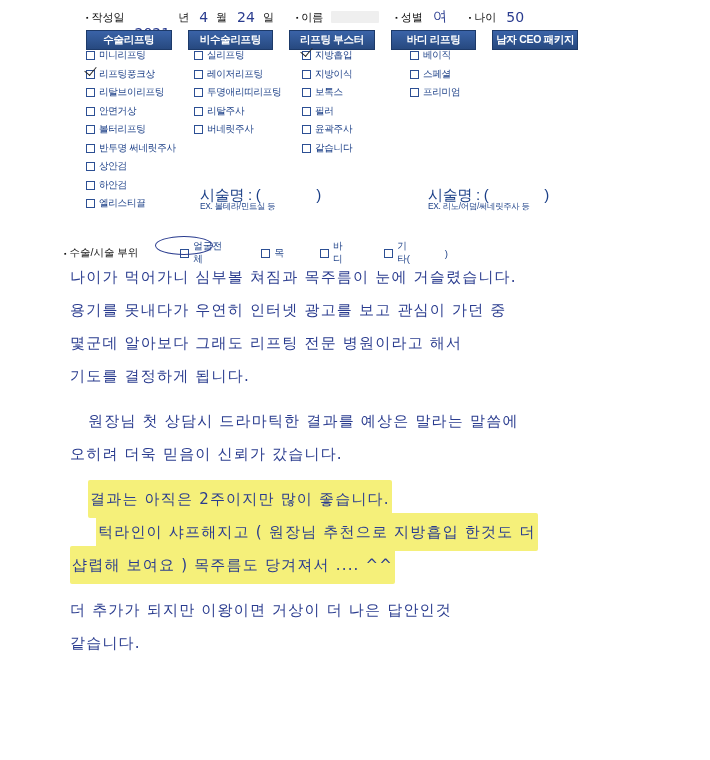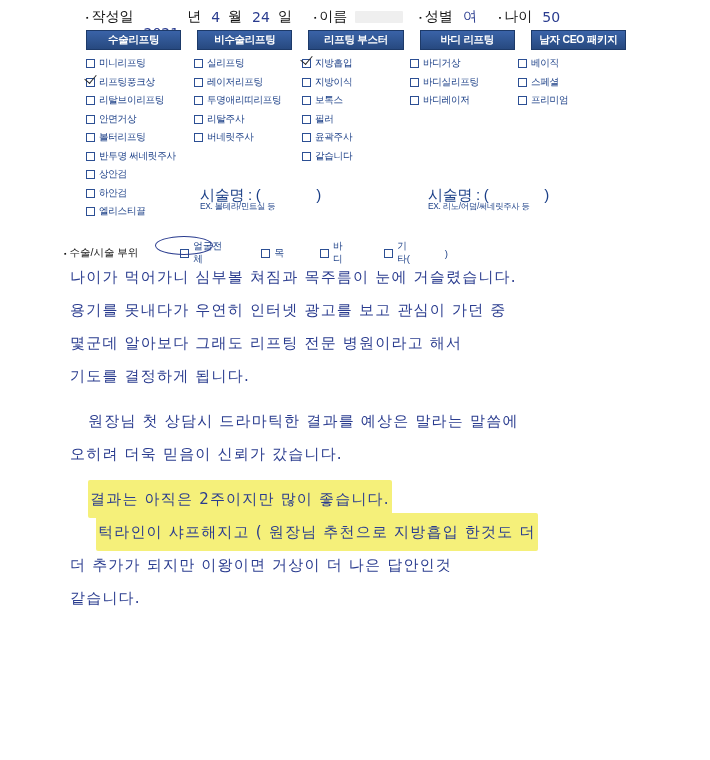--- a/index.html
+++ b/index.html
@@ -22,21 +22,21 @@
     position: absolute;
     top: 6px;
     left: 86px;
     width: 600px;
     height: 22px;
     display: flex;
     align-items: center;
     font-size: 11px;
   }
   .meta-label {
-    font-size: 14px;
+    font-size: 11px;
     color: #111;
     white-space: nowrap;
   }
   .meta-bullet {
     font-size: 7px;
     margin-right: 3px;
     vertical-align: middle;
     color: #111;
   }
   .hand {
@@ -50,21 +50,21 @@
     background: #efefef;
     border-radius: 1px;
     height: 12px;
   }
 
   
   .cat-bar {
     position: absolute;
     top: 30px;
     left: 86px;
-    width: 540px;
+    width: 492px;
     display: flex;
     gap: 16px;
     text-align: center;
   }
   .cat {
     width: 104px;
     height: 18px;
     background: #2f5597;
     background: linear-gradient(#3a63a8, #27497f);
     border: 1px solid #1d3a69;
@@ -73,21 +73,21 @@
     font-weight: bold;
     display: flex;
     align-items: center;
     justify-content: center;
     letter-spacing: -0.3px;
   }
 
   
   .cols {
     position: absolute;
-    top: 56px;
+    top: 48px;
     left: 86px;
     width: 545px;
     display: flex;
     gap: 4px;
   }
   .col {
     width: 104px;
   }
   .opt {
     display: flex;
@@ -326,34 +326,20 @@
     <div class="opt">
         <span class="box"></span>
         <span class="opt-label">윤곽주사</span>
       </div>
     <div class="opt">
         <span class="box"></span>
         <span class="opt-label">같습니다</span>
       </div>
   </div>
 
-  <div class="col">
-    <div class="opt">
-        <span class="box"></span>
-        <span class="opt-label">바디거상</span>
-      </div>
-    <div class="opt">
-        <span class="box"></span>
-        <span class="opt-label">바디실리프팅</span>
-      </div>
-    <div class="opt">
-        <span class="box"></span>
-        <span class="opt-label">바디레이저</span>
-      </div>
-  </div>
 
   <div class="col">
     <div class="opt">
         <span class="box"></span>
         <span class="opt-label">베이직</span>
       </div>
     <div class="opt">
         <span class="box"></span>
         <span class="opt-label">스페셜</span>
       </div>
@@ -410,16 +396,17 @@
   <div class="line"><span>나이가  먹어가니   심부볼  쳐짐과    목주름이    눈에  거슬렸습니다.</span></div>
   <div class="line"><span>용기를  못내다가    우연히   인터넷 광고를   보고   관심이  가던 중</span></div>
   <div class="line"><span>몇군데   알아보다    그래도    리프팅 전문  병원이라고    해서</span></div>
   <div class="line gap"><span>기도를   결정하게 됩니다.</span></div>
 
   <div class="line indent1"><span>원장님  첫 상담시   드라마틱한   결과를  예상은  말라는   말씀에</span></div>
   <div class="line gap"><span>오히려  더욱  믿음이 신뢰가  갔습니다.</span></div>
 
   <div class="line indent1"><span class="hl">결과는  아직은  2주이지만    많이 좋습니다.</span></div>
   <div class="line indent2"><span class="hl">턱라인이   샤프해지고  ( 원장님 추천으로   지방흡입 한것도  더</span></div>
+  <div class="line gap"><span class="hl">샵렵해 보여요 )   목주름도   당겨져서  ....  ^^</span></div>
 
   <div class="line"><span>더  추가가   되지만     이왕이면   거상이  더  나은  답안인것</span></div>
   <div class="line"><span>같습니다.</span></div>
 </div>
 
 </body></html>

